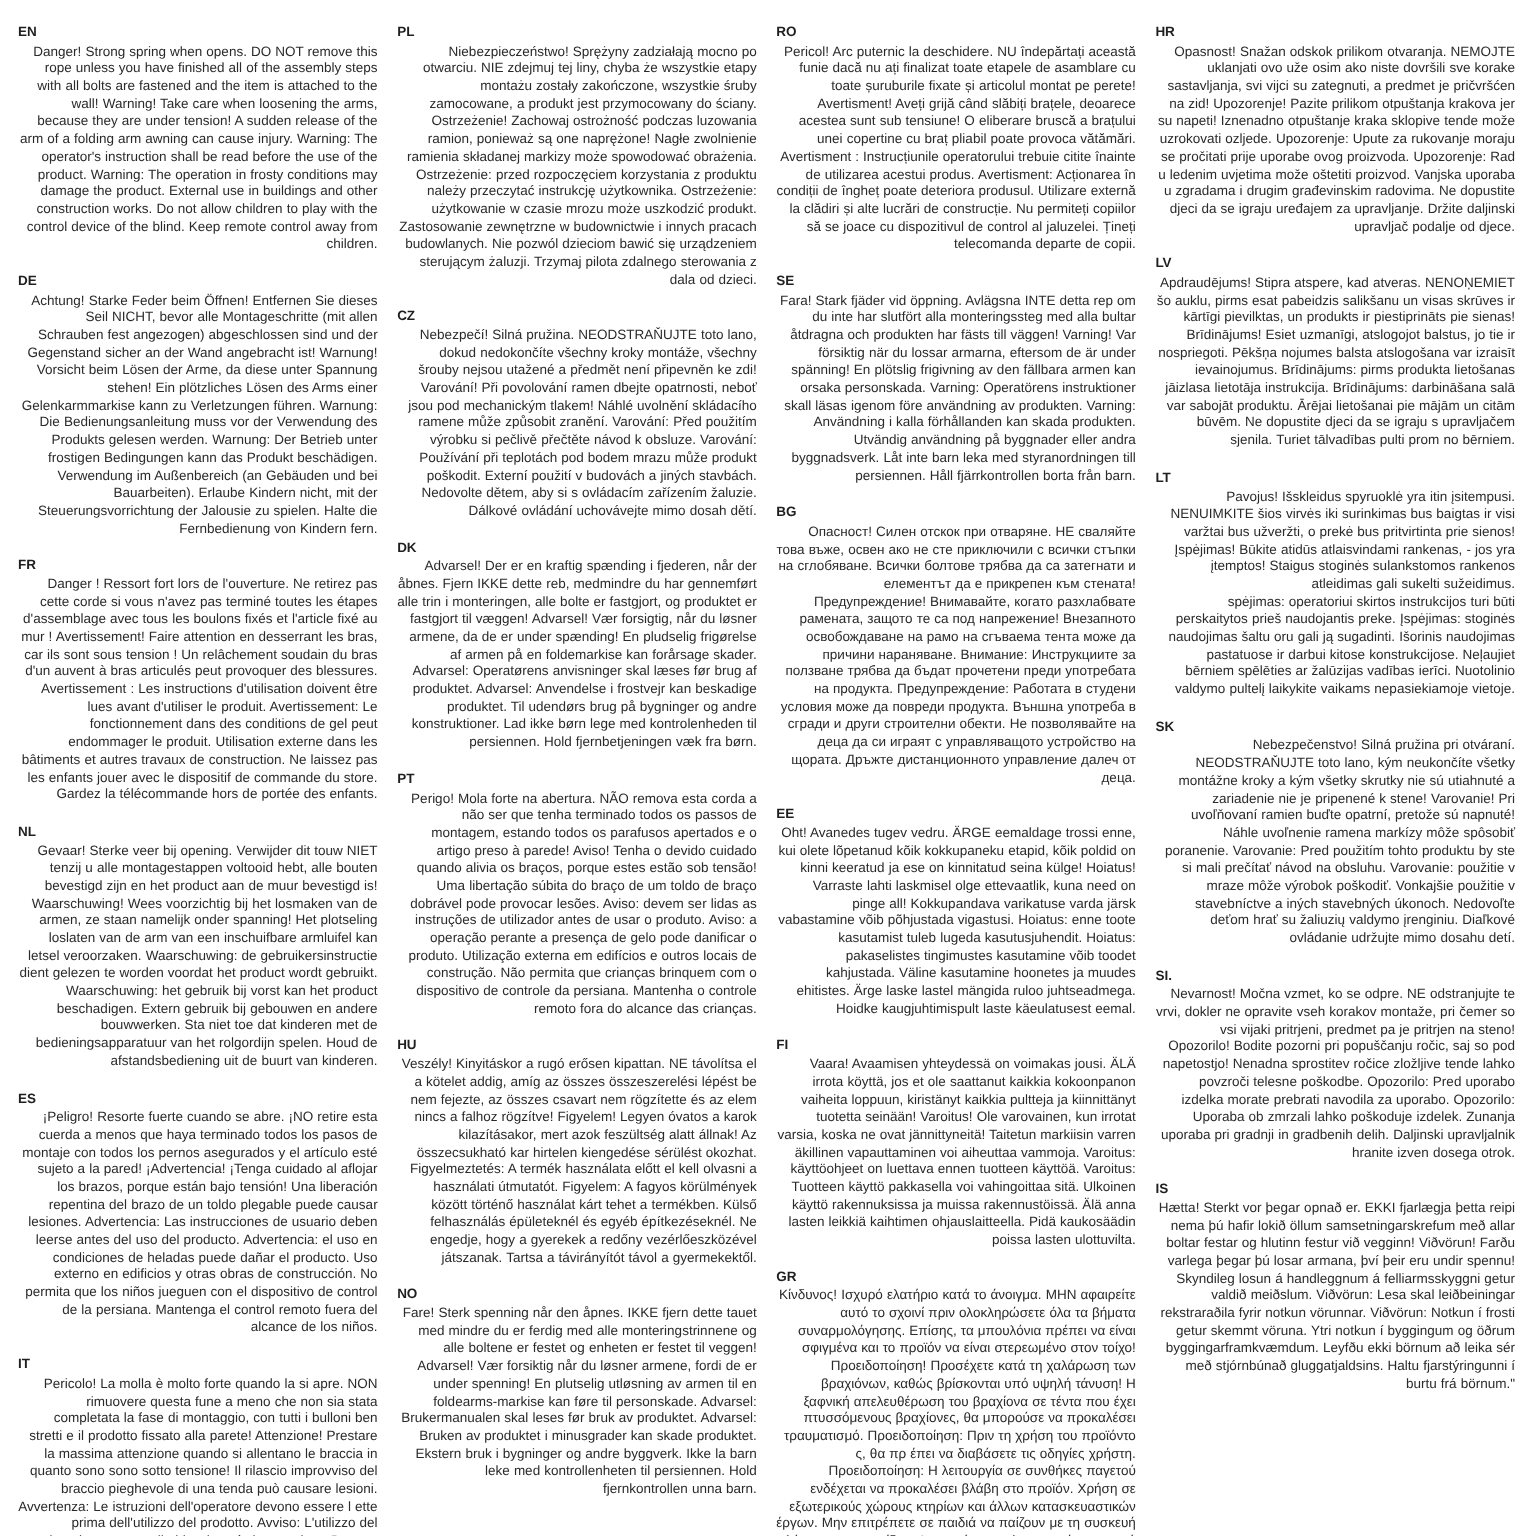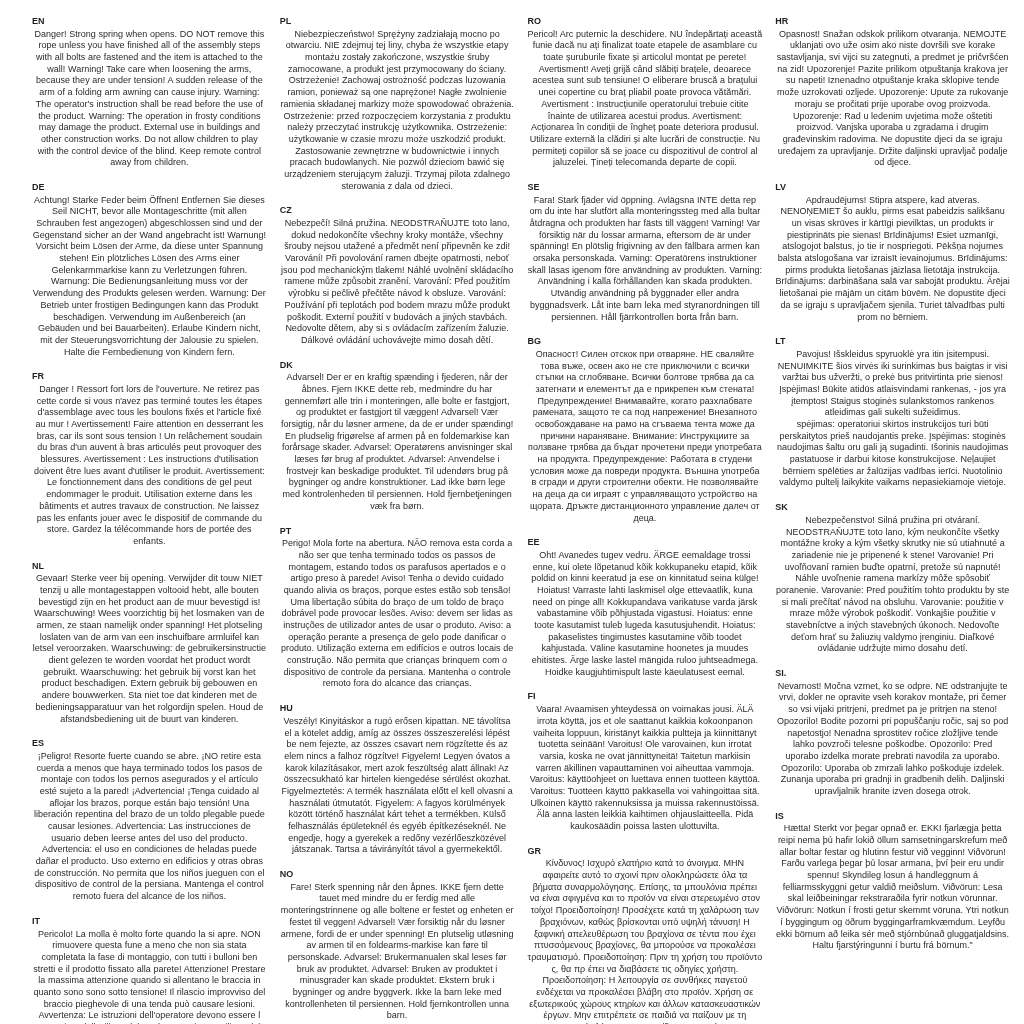--- a/index.html
+++ b/index.html
@@ -11,21 +11,21 @@
     width: 1024px;
     height: 1024px;
     overflow: hidden;
     font-family: "Liberation Sans", "DejaVu Sans", sans-serif;
     color: #1f1f1f;
   }
   .page {
     box-sizing: border-box;
     width: 1024px;
     height: 1024px;
-    padding: 16px 14px 10px 32px;
+    padding: 16px 14px 10px 12px;
     background: #ffffff;
   }
   .columns {
     display: grid;
     grid-template-columns: repeat(4, 1fr);
     column-gap: 13px;
     align-items: start;
   }
   .col {
     min-width: 0;
@@ -39,21 +39,21 @@
     font-weight: bold;
     line-height: 1.3;
     color: #1f1f1f;
   }
   section.lang p {
     margin: 0;
     font-size: 9px;
     line-height: 1.3;
     color: #2a2a2a;
     white-space: pre-line;
-    text-align: center;
+    text-align: right;
     word-spacing: 0.2px;
   }
 </style>
 </head>
 <body>
 
 <div class="page">
   <div class="columns">
 
     <div class="col">

